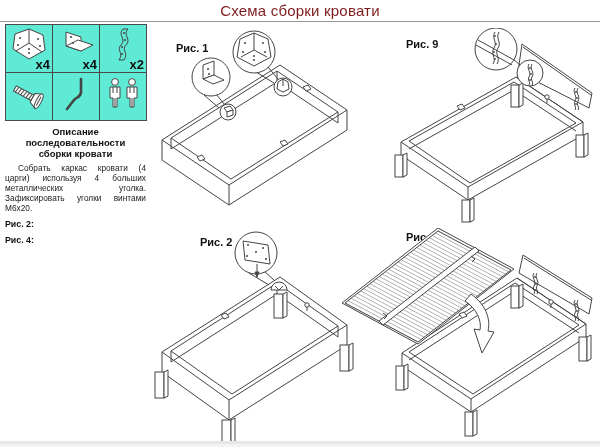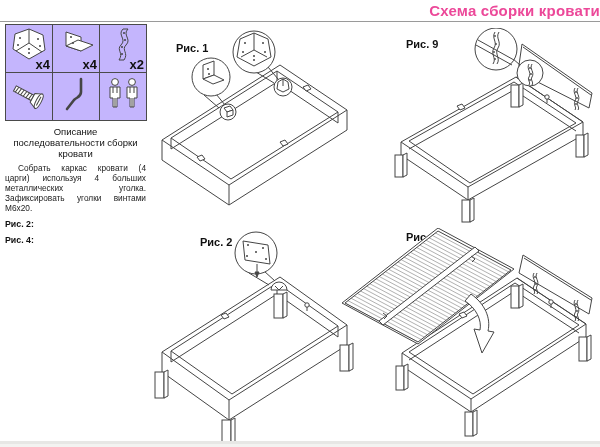--- a/index.html
+++ b/index.html
@@ -6,43 +6,43 @@
   body{
     width:600px;height:447px;position:relative;overflow:hidden;
     background:#ffffff;
     font-family:"Liberation Sans","DejaVu Sans",sans-serif;
     color:#1c1c1c;
     -webkit-font-smoothing:antialiased;
   }
   .abs{position:absolute;}
   
   .page-title{
-    left:0;top:2px;width:100%;text-align:right;
-    font-size:15px;font-weight:bold;letter-spacing:.2px;color:#ec4899;
+    left:0;top:2px;width:100%;text-align:center;
+    font-size:15px;font-weight:normal;letter-spacing:.2px;color:#7f1d1d;
   }
   .title-rule{left:0;top:21px;width:600px;height:1px;background:#9a9a9a;}
   
   .parts-table{
     left:5px;top:24px;width:138px;height:94px;
-    border-collapse:collapse;table-layout:fixed;background:#c4b5fd;
+    border-collapse:collapse;table-layout:fixed;background:#5eead4;
   }
   .parts-table td{
     border:1px solid #4a4a4a;width:46px;height:47px;
     position:relative;padding:0;vertical-align:top;
   }
   .part-cell{position:relative;width:100%;height:100%;}
   .part-qty{
     position:absolute;right:2px;bottom:0;
     font-size:13px;font-weight:bold;color:#111;line-height:14px;
   }
   .part-icon{position:absolute;left:1px;top:1px;}
   
   .instructions{left:5px;top:126px;width:141px;}
   .instr-heading{
-    font-size:9.5px;font-weight:normal;text-align:center;
+    font-size:9.5px;font-weight:bold;text-align:center;
     line-height:11px;margin:0 4px 4px 4px;color:#111;
   }
   .step-label{
     font-size:8.8px;font-weight:bold;margin:6px 0 1px 0;color:#111;
   }
   .step-par{
     font-size:8.3px;line-height:10px;margin:0 0 1px 0;
     text-align:justify;text-indent:13px;color:#222;
   }
   

